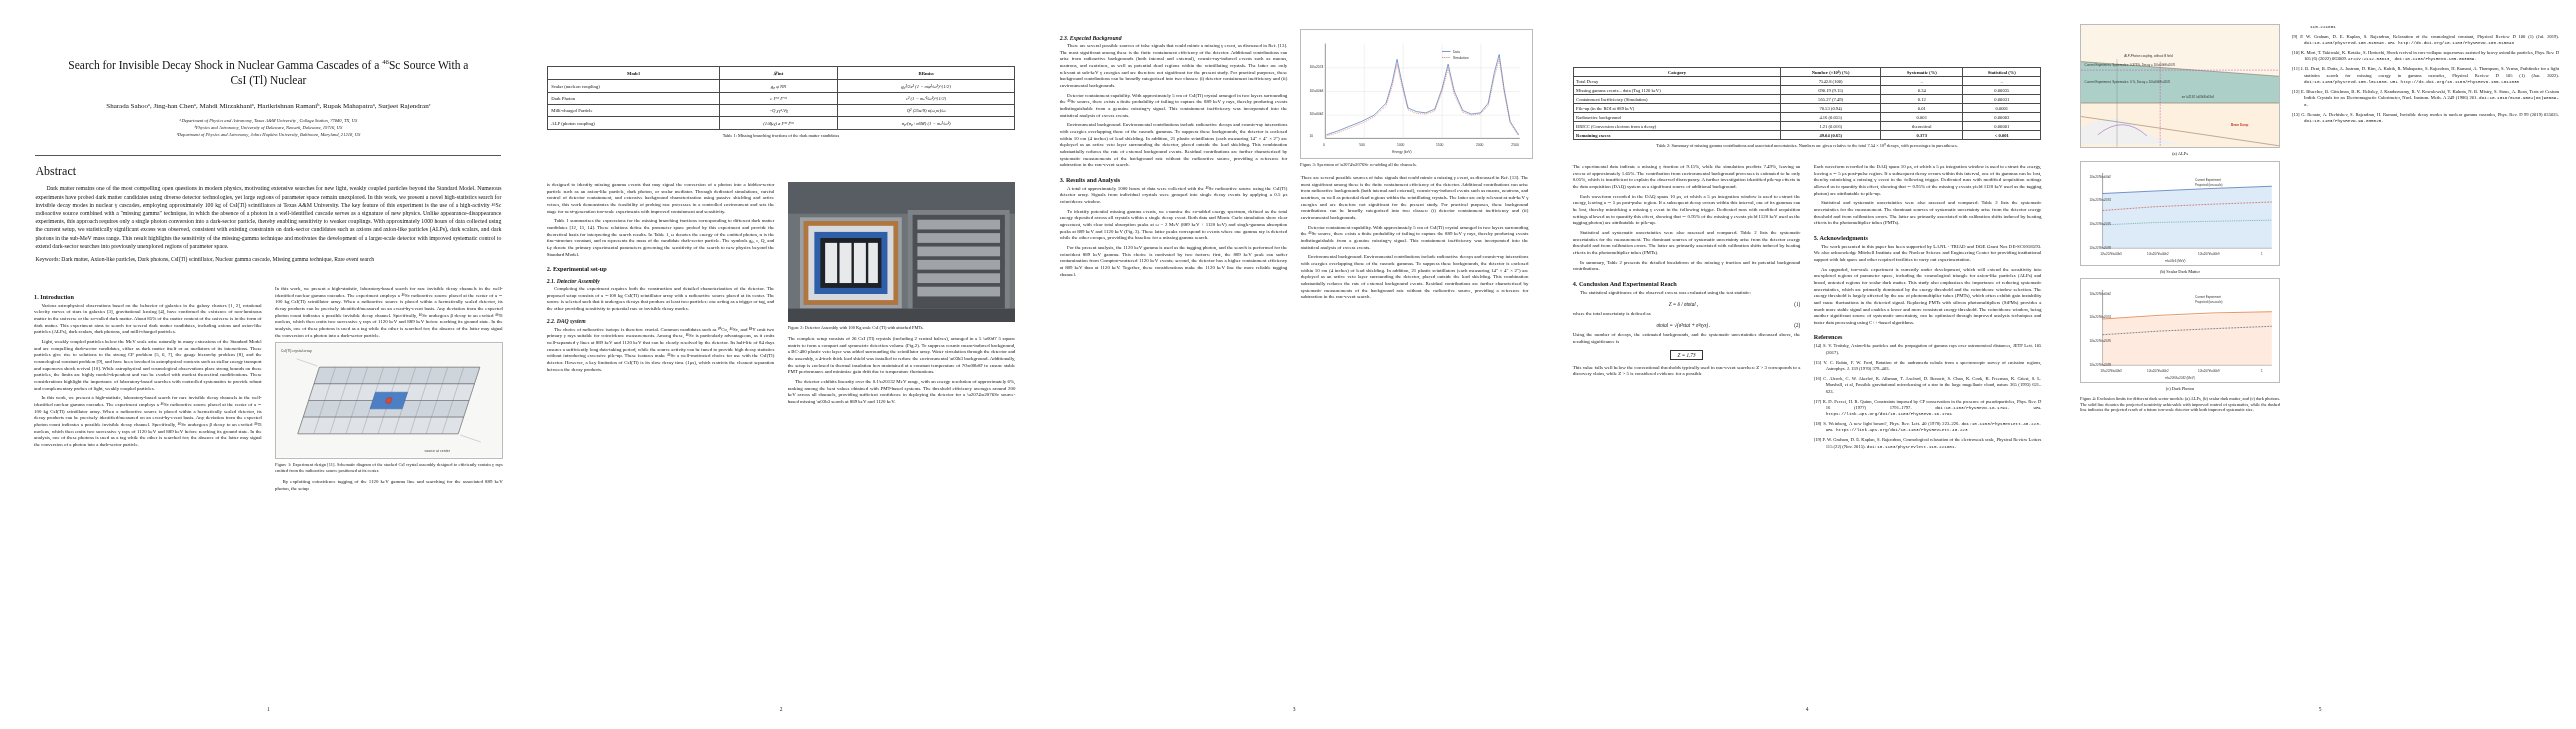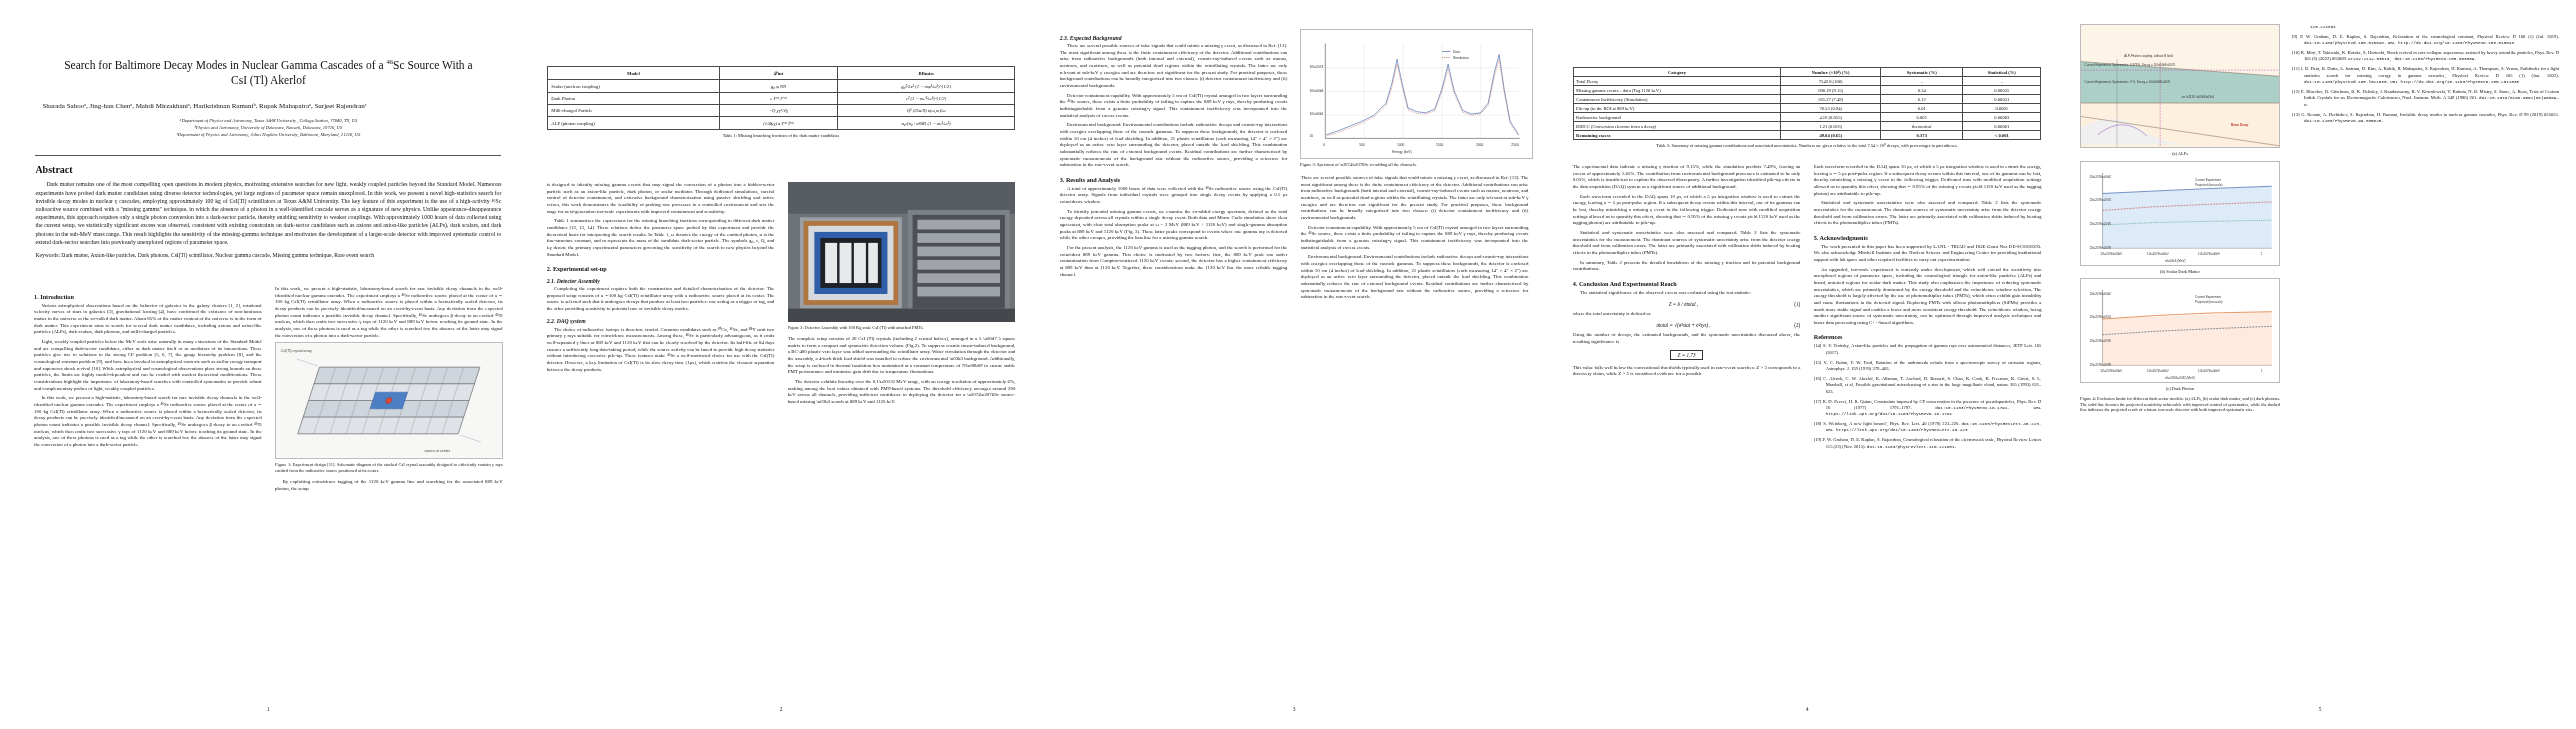--- a/index.html
+++ b/index.html
@@ -18,25 +18,25 @@
   .p5{left:2064px;width:512px;}
 
   .pagenum{position:absolute;bottom:17px;left:0;right:0;text-align:center;font-size:5.5px;color:#222;}
 
   
   .title{
     margin:58px 24px 0 24px;text-align:center;
     font-size:11.5px;line-height:1.32;font-weight:400;
   }
   .title sup{font-size:6.7px;}
-  .authors{margin:13.4px 29px 0 29px;text-align:left;font-size:7px;}
+  .authors{margin:13.4px 29px 0 29px;text-align:center;font-size:7px;}
   .affil{margin:7.3px 43px 0 43px;text-align:center;font-size:4.6px;font-style:italic;line-height:1.55;color:#222;}
 
   .rule{height:0.6px;background:#555;margin:17px 22px 0 22px;}
-  .abs-head{margin:8.5px 22px 0 22px;font-size:10px;font-weight:bold;}
+  .abs-head{margin:8.5px 22px 0 22px;font-size:12px;font-weight:normal;}
   .abs-body{margin:4.9px 22px 0 22px;font-size:5.8px;line-height:1.42;text-align:justify;text-indent:11px;}
   .kw{margin:6px 22px 0 22px;font-size:5.6px;line-height:1.4;text-align:justify;}
 
   
   .cols{position:absolute;left:20.7px;right:20.7px;display:flex;gap:13.4px;}
   .col{flex:1;min-width:0;}
   h2.sec{font-size:6.2px;font-weight:bold;margin:6.7px 0 3px 0;}
   h3.sub{font-size:5.7px;font-weight:bold;font-style:italic;margin:5.5px 0 2.4px 0;}
   p.tx{font-size:4.9px;line-height:1.36;text-align:justify;margin:0 0 3px 0;text-indent:7.3px;}
   p.tx.noind{text-indent:0;}
@@ -69,22 +69,22 @@
 
   .ack{font-size:4.9px;line-height:1.36;text-align:justify;margin:0 0 3px 0;text-indent:7.3px;}
 </style>
 </head>
 <body>
 
 <div id="sheet">
 
   <div class="page p1">
     <div class="title">
-      <span>Search for Baltimore Decay Modes in Nuclear Gamma Cascades of a </span><sup>46</sup><span>Sc Source With a</span><br>
-      <span>CsI (Tl) Akerlof</span>
+      <span>Search for Invisible Decay Shock in Nuclear Gamma Cascades of a </span><sup>46</sup><span>Sc Source With a</span><br>
+      <span>CsI (Tl) Nuclear</span>
     </div>
     <div class="authors">Sharada Sahooᵃ, Jing-han Chenᵃ, Mahdi Mirzakhaniᵃ, Harikrishnan Ramaniᵇ, Rupak Mahapatraᵃ, Surjeet Rajendranᶜ</div>
     <div class="affil">
       <div>ᵃDepartment of Physics and Astronomy, Texas A&amp;M University , College Station, 77840, TX, US</div>
       <div>ᵇPhysics and Astronomy, University of Delaware, Newark, Delaware, 19716, US</div>
       <div>ᶜDepartment of Physics and Astronomy, Johns Hopkins University, Baltimore, Maryland, 21218, US</div>
     </div>
     <div class="rule"></div>
     <div class="abs-head">Abstract</div>
     <div class="abs-body">Dark matter remains one of the most compelling open questions in modern physics, motivating extensive searches for new light, weakly coupled particles beyond the Standard Model. Numerous experiments have probed dark matter candidates using diverse detector technologies, yet large regions of parameter space remain unexplored. In this work, we present a novel high-statistics search for invisible decay modes in nuclear γ cascades, employing approximately 100 kg of CsI(Tl) scintillators at Texas A&amp;M University. The key feature of this experiment is the use of a high-activity ⁴⁶Sc radioactive source combined with a "missing gamma" technique, in which the absence of a photon in a well-identified cascade serves as a signature of new physics. Unlike appearance-disappearance experiments, this approach requires only a single photon conversion into a dark-sector particle, thereby enabling sensitivity to weaker couplings. With approximately 1000 hours of data collected using the current setup, we statistically significant excess was observed, consistent with existing constraints on dark-sector candidates such as axions and axion-like particles (ALPs), dark scalars, and dark photons in the sub-MeV mass range. This result highlights the sensitivity of the missing-gamma technique and motivates the development of a larger-scale detector with improved systematic control to extend dark-sector searches into previously unexplored regions of parameter space.</div>

